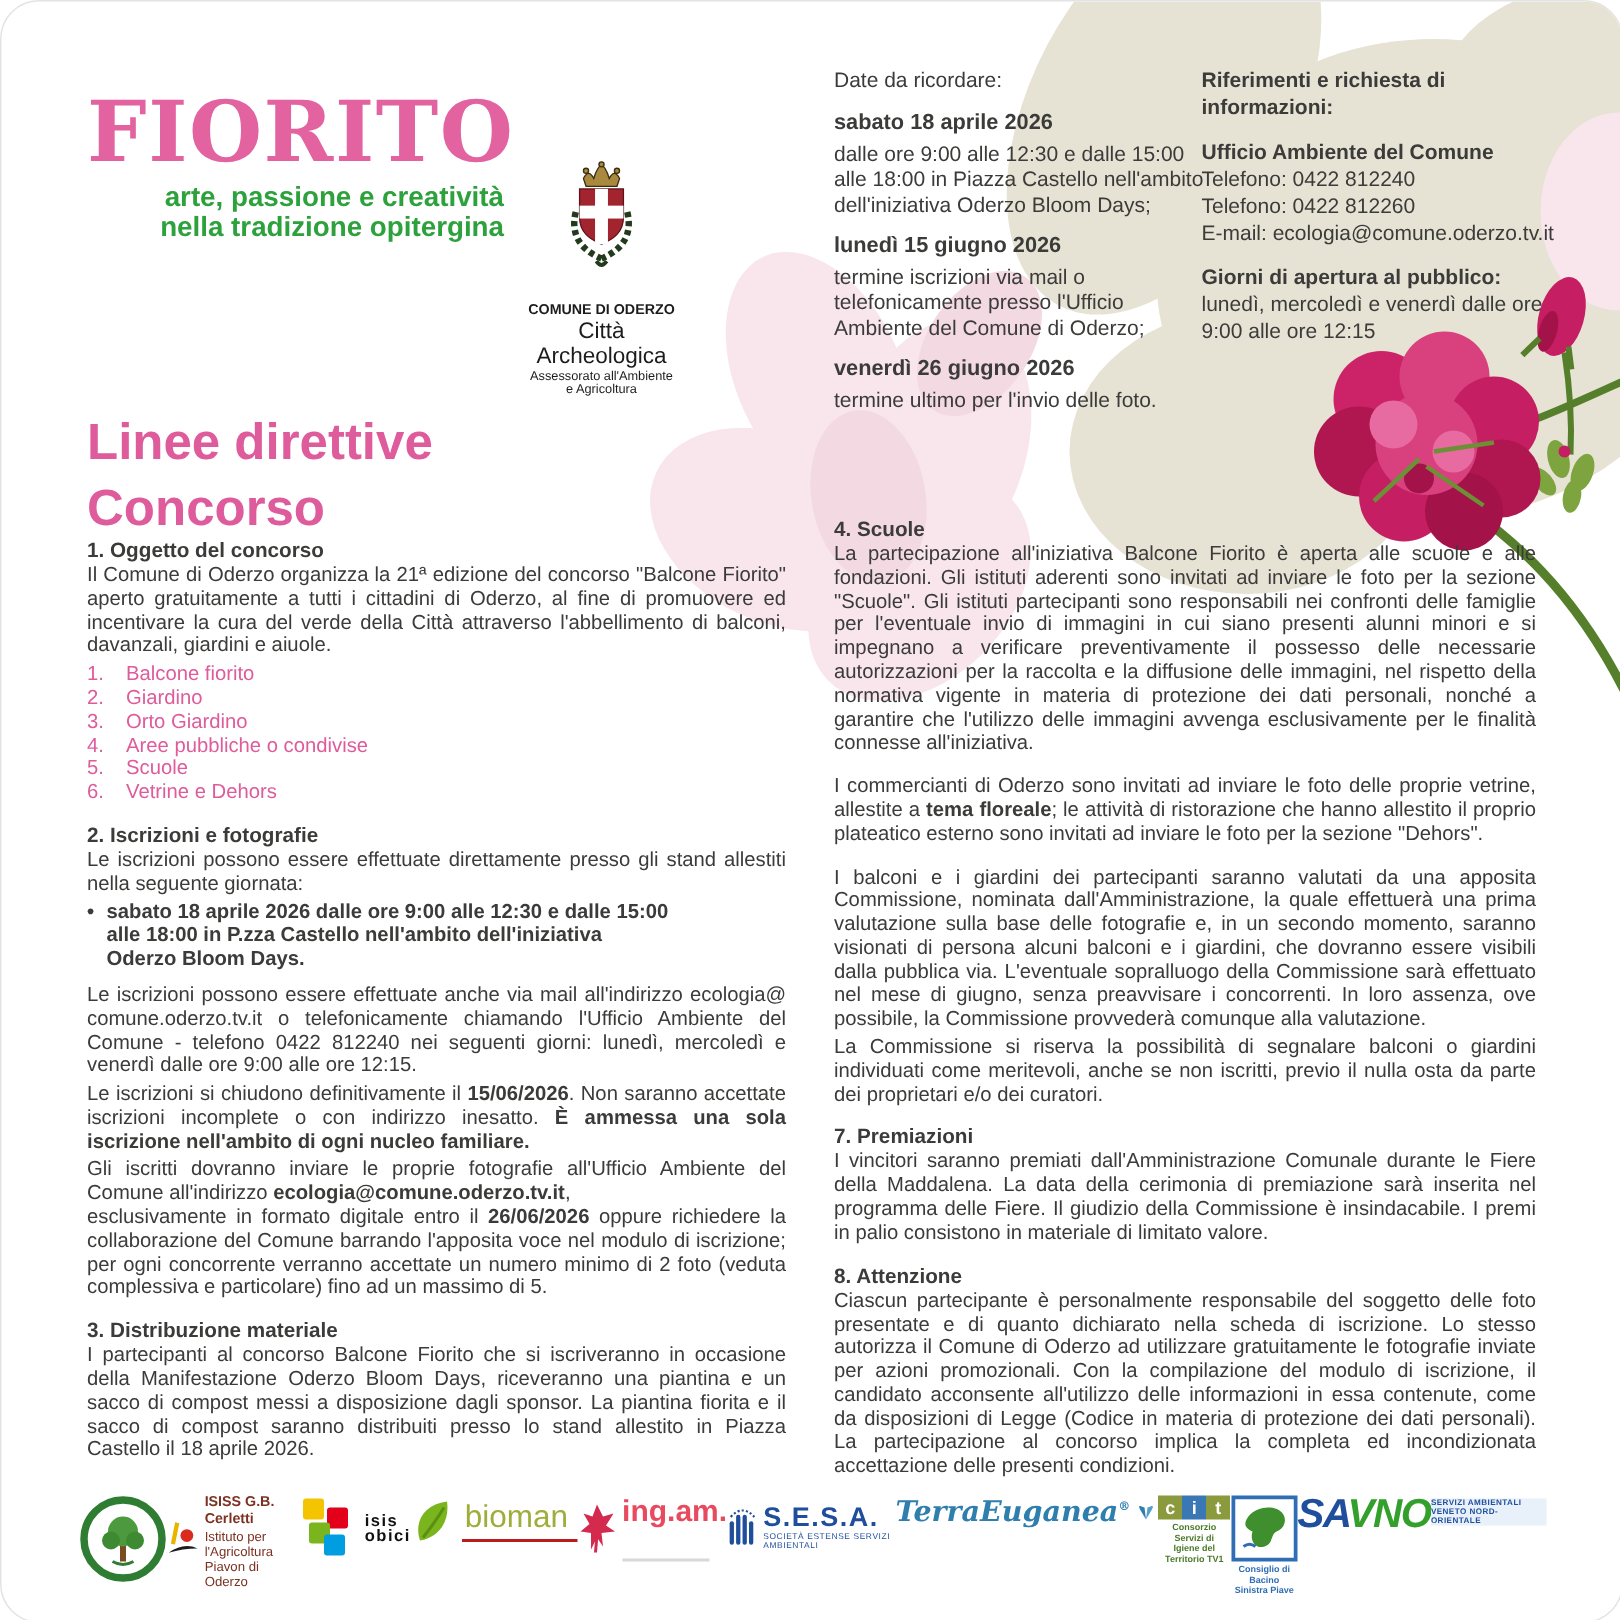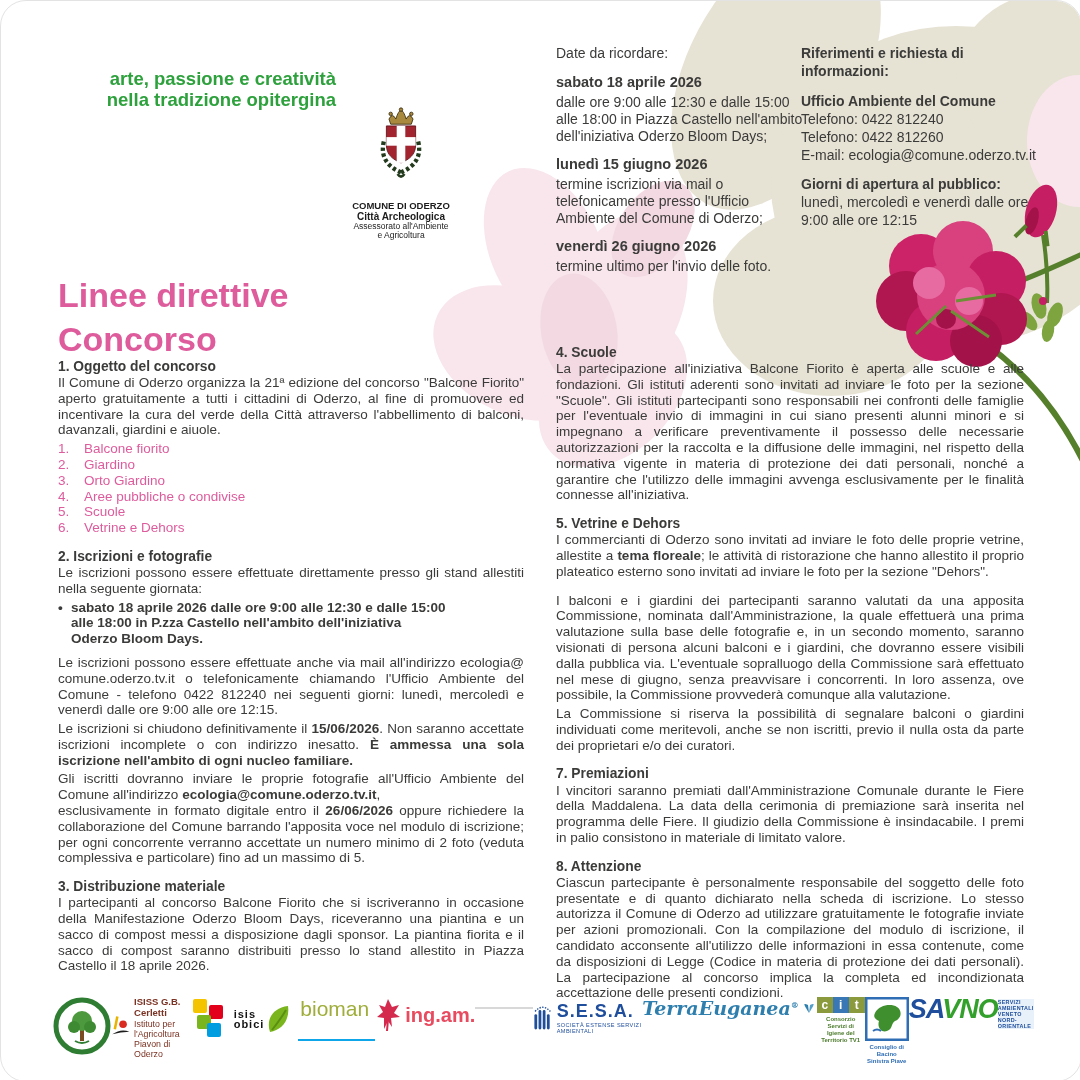--- a/index.html
+++ b/index.html
@@ -15,21 +15,21 @@
   .logo-line1{font-family:"DejaVu Serif",serif;font-weight:700;font-size:67px;line-height:1;
               color:#2da13c;letter-spacing:-2px;display:flex;align-items:flex-start;}
   .logo-line2{font-family:"DejaVu Serif",serif;font-weight:700;font-size:56px;line-height:.92;
               color:#e2639f;letter-spacing:1px;}
   .logo-flower{margin-left:2px;margin-top:-6px;}
   .logo-tagline{color:#2da13c;font-weight:700;font-size:18.5px;line-height:1.12;text-align:right;width:278px;margin-top:6px;}
 
   
   .stemma{left:340px;top:106px;width:120px;text-align:center;}
   .stemma-name{font-weight:700;font-size:9.5px;margin-top:3px;color:#1c1c1c;}
-  .stemma-sub1{font-weight:700;font-size:10px;color:#1c1c1c;}
+  .stemma-sub1{font-weight:400;font-size:15px;color:#1c1c1c;}
   .stemma-sub2{font-size:8.5px;color:#1c1c1c;line-height:1.1;white-space:pre-line;}
 
   
   .dates-col{left:555px;top:44px;width:252px;font-size:14px;line-height:1.22;}
   .info-col{left:800px;top:44px;width:240px;font-size:14px;line-height:1.28;}
   .top-title{margin-bottom:12px;}
   .date-item{margin-bottom:11px;}
   .date-b{font-weight:700;font-size:14.5px;margin-bottom:2px;}
   .b{font-weight:700;}
   .gap8{height:12px;}
@@ -51,22 +51,22 @@
   .bullet-row{display:flex;font-weight:700;text-align:left;margin:2px 0 8px 0;}
   .bullet-marker{width:13px;flex:0 0 13px;}
   .pre{white-space:pre-line;}
 
   
   .footer{left:52px;top:996px;width:978px;height:74px;display:flex;justify-content:space-between;align-items:flex-start;}
   .lg{display:flex;align-items:center;}
   .isiss-txt{font-size:8.8px;color:#7b3222;line-height:1.15;margin-left:4px;}
   .isiss-txt .t1{font-weight:700;font-size:9.5px;}
   .obici-txt{font-weight:700;font-size:11px;color:#111;line-height:.95;margin-left:3px;letter-spacing:1px;}
-  .bioman-txt{font-size:21px;color:#9fae3a;margin-left:4px;border-bottom:2px solid #0ea5e9;padding:0 6px 18px 2px;}
-  .ingam-wrap{display:flex;flex-direction:row;margin-left:4px;}
+  .bioman-txt{font-size:21px;color:#9fae3a;margin-left:4px;border-bottom:2px solid #b91c1c;padding:0 6px 2px 2px;}
+  .ingam-wrap{display:flex;flex-direction:column;margin-left:4px;gap:16px;}
   .ingam-txt{font-weight:700;font-size:20px;color:#e84b5f;}
   .ingam-line{width:58px;height:2px;background:#d8d8d8;margin-top:3px;}
   .sesa-wrap{margin-left:4px;display:flex;flex-direction:column;}
   .sesa-txt{font-weight:700;font-size:18px;color:#1f4e9c;letter-spacing:1px;}
   .sesa-sub{font-size:5.6px;color:#1f4e9c;letter-spacing:.4px;}
   .terra-txt{font-family:"DejaVu Serif",serif;font-style:italic;font-weight:700;font-size:19px;color:#2f7fae;}
   .terra-reg{font-size:8px;vertical-align:super;}
   .stack{display:flex;flex-direction:column;align-items:center;}
   .cit-row{display:flex;}
   .cit-cell{width:16px;height:16px;color:#fff;font-weight:700;font-size:12px;display:flex;align-items:center;justify-content:center;}
@@ -129,20 +129,21 @@
       <circle cx="975" cy="340" r="26" fill="#a31248"></circle>
       <circle cx="950" cy="295" r="34" fill="#d8417e"></circle>
       <circle cx="928" cy="282" r="16" fill="#e76aa0"></circle>
       <circle cx="968" cy="300" r="14" fill="#e76aa0"></circle>
       <circle cx="945" cy="318" r="10" fill="#a31248"></circle>
       <path d="M950 310 l38 26 M945 305 l-30 28 M955 300 l40 -6" stroke="#6d8f35" stroke-width="3" fill="none"></path>
     </g>
   </svg>
 
   <div class="layer logo-block">
+    <div class="logo-line2">FIORITO</div>
     <div class="logo-tagline">
       <div>arte, passione e creatività</div>
       <div>nella tradizione opitergina</div>
     </div>
   </div>
 
   <div class="layer stemma">
     <svg width="86" height="86" viewBox="0 0 100 100">
       <g stroke="#3a2c10" stroke-width="1" fill="#a8893d">
         <path d="M36 14 q4 -8 8 0 q3 -10 6 -10 q3 0 6 10 q4 -8 8 0 l-2 6 h-24 z"></path>
@@ -259,21 +260,20 @@
       <p class="para">I partecipanti al concorso Balcone Fiorito che si iscriveranno in occasione della Manifestazione Oderzo Bloom Days, riceveranno una piantina e un sacco di compost messi a disposizione dagli sponsor. La piantina fiorita e il sacco di compost saranno distribuiti presso lo stand allestito in Piazza Castello il 18 aprile 2026.</p>
     </div>
   </div>
 
   <div class="layer col col-right">
     <div class="sec">
       <div class="sec-title">4. Scuole</div>
       <p class="para">La partecipazione all'iniziativa Balcone Fiorito è aperta alle scuole e alle fondazioni. Gli istituti aderenti sono invitati ad inviare le foto per la sezione "Scuole". Gli istituti partecipanti sono responsabili nei confronti delle famiglie per l'eventuale invio di immagini in cui siano presenti alunni minori e si impegnano a verificare preventivamente il possesso delle necessarie autorizzazioni per la raccolta e la diffusione delle immagini, nel rispetto della normativa vigente in materia di protezione dei dati personali, nonché a garantire che l'utilizzo delle immagini avvenga esclusivamente per le finalità connesse all'iniziativa.</p>
     </div>
     <div class="sec">
-      <div class="sec-title">5. Vetrine e Dehors</div>
       <p class="para">
         <span>I commercianti di Oderzo sono invitati ad inviare le foto delle proprie vetrine, allestite a </span><span class="b">tema floreale</span><span>; le attività di ristorazione che hanno allestito il proprio plateatico esterno sono invitati ad inviare le foto per la sezione "Dehors".</span>
       </p>
     </div>
     <div class="sec">
       <p class="para">I balconi e i giardini dei partecipanti saranno valutati da una apposita Commissione, nominata dall'Amministrazione, la quale effettuerà una prima valutazione sulla base delle fotografie e, in un secondo momento, saranno visionati di persona alcuni balconi e i giardini, che dovranno essere visibili dalla pubblica via. L'eventuale sopralluogo della Commissione sarà effettuato nel mese di giugno, senza preavvisare i concorrenti. In loro assenza, ove possibile, la Commissione provvederà comunque alla valutazione.</p>
       <p class="para">La Commissione si riserva la possibilità di segnalare balconi o giardini individuati come meritevoli, anche se non iscritti, previo il nulla osta da parte dei proprietari e/o dei curatori.</p>
     </div>
     <div class="sec">
       <div class="sec-title">7. Premiazioni</div>

